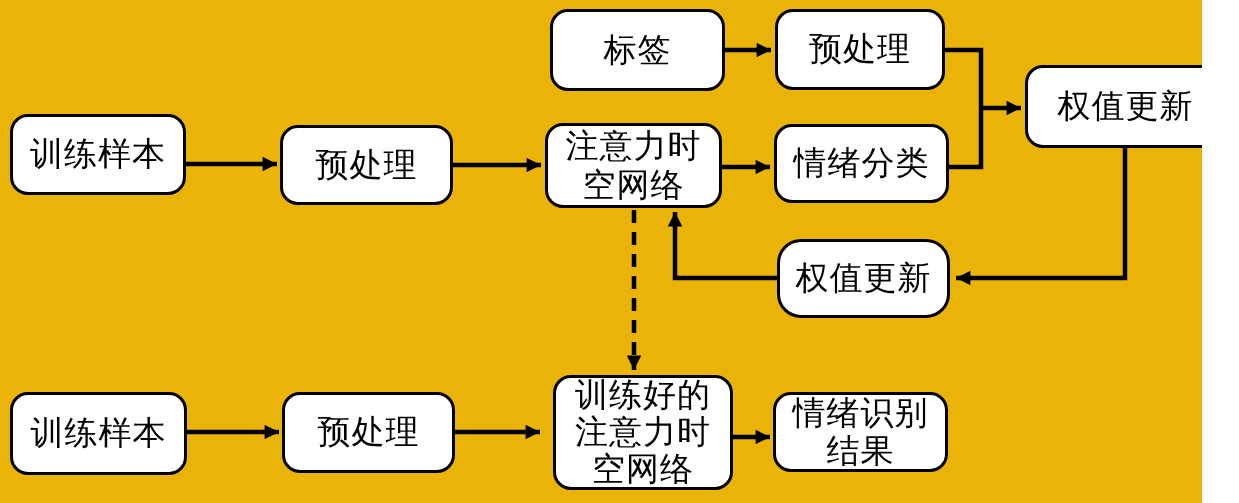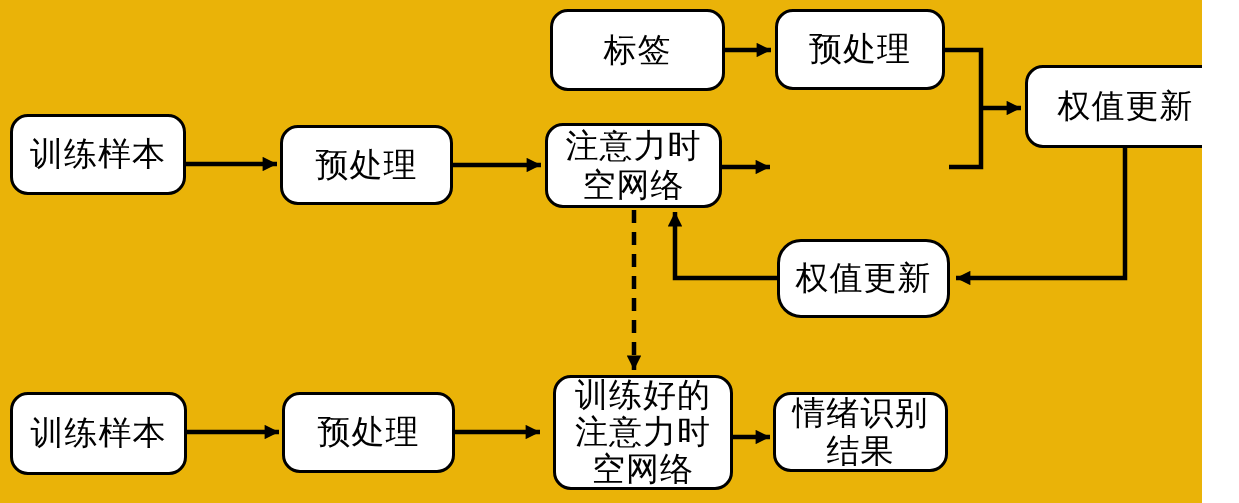--- a/index.html
+++ b/index.html
@@ -87,20 +87,21 @@
 
   <div class="node n-cross-entropy">权值更新</div>
 
   <div class="node n-train-sample">训练样本</div>
 
   <div class="node n-preprocess-trn">预处理</div>
 
   <div class="node n-attention">注意力时
 空网络</div>
 
+  <div class="node n-classify">情绪分类</div>
 
   <div class="node n-weight-update">权值更新</div>
 
   <div class="node n-test-sample">训练样本</div>
 
   <div class="node n-preprocess-tst">预处理</div>
 
   <div class="node n-trained">训练好的
 注意力时
 空网络</div>

